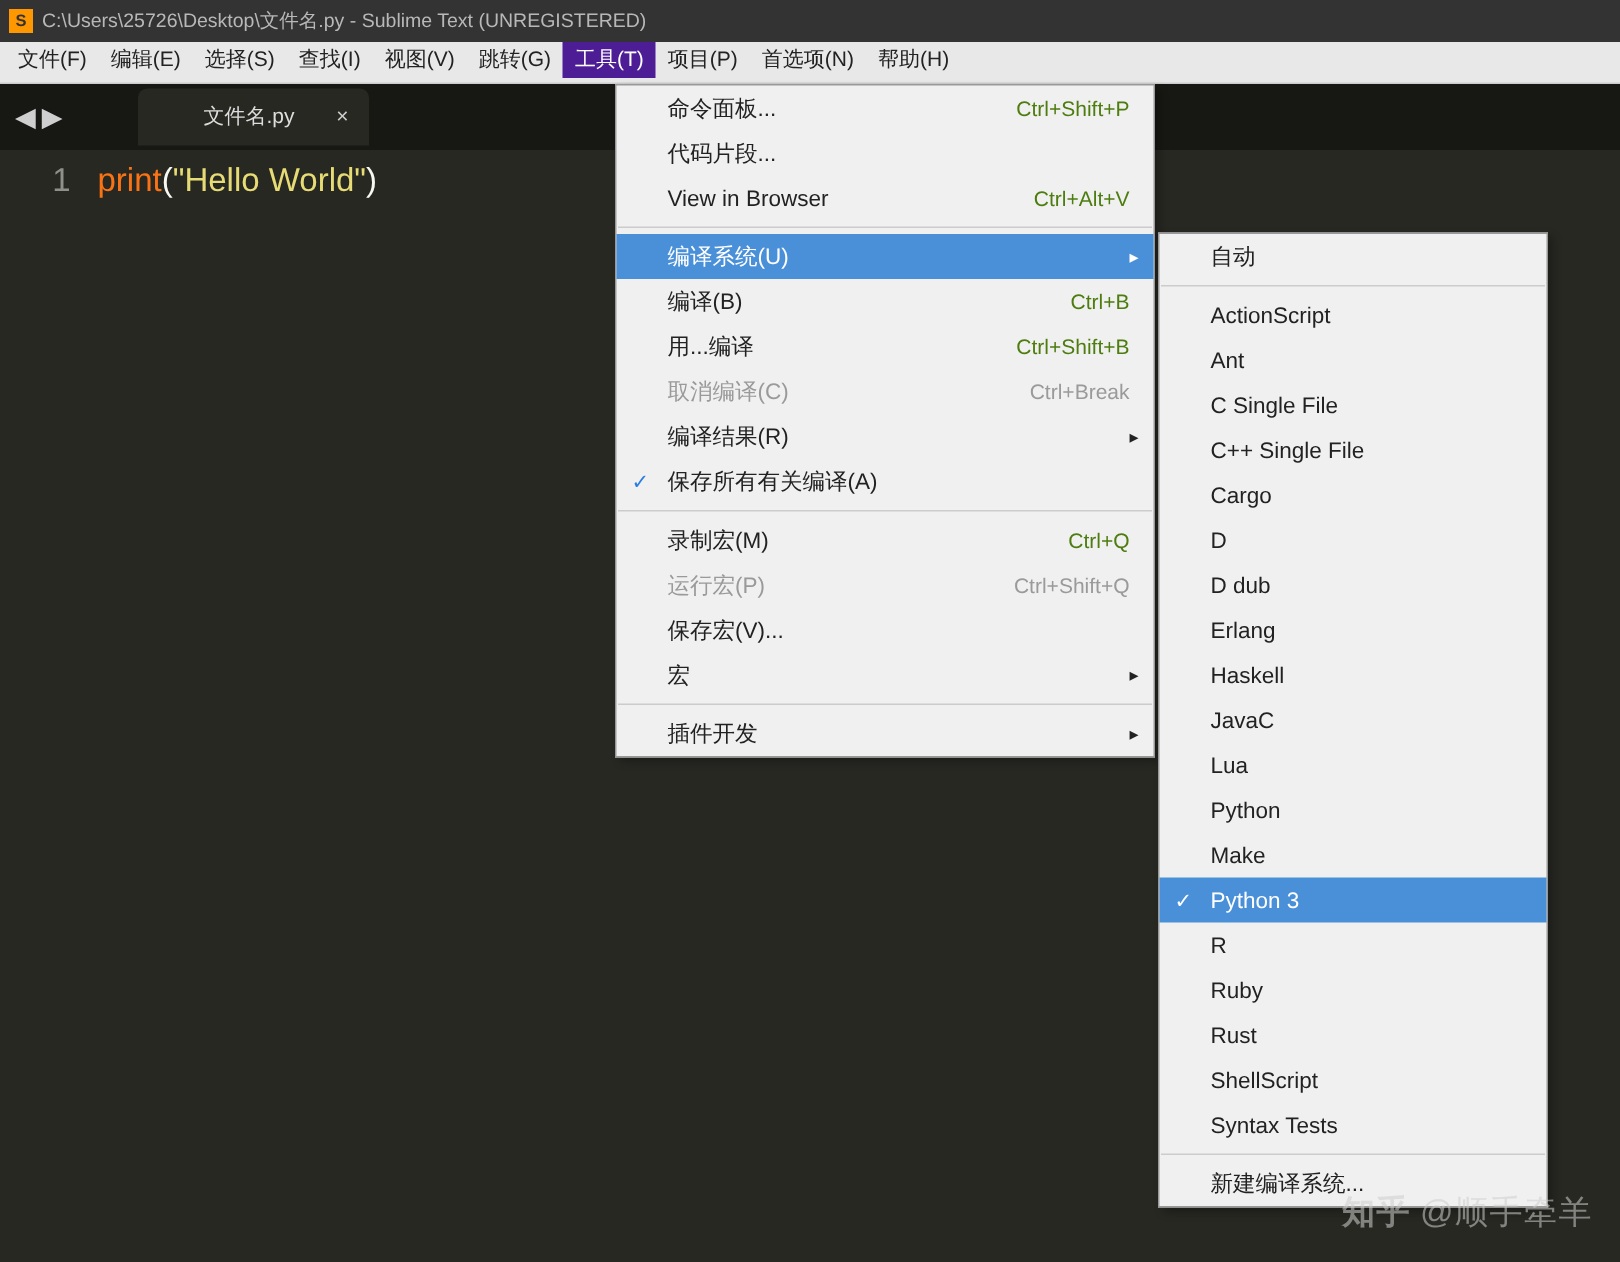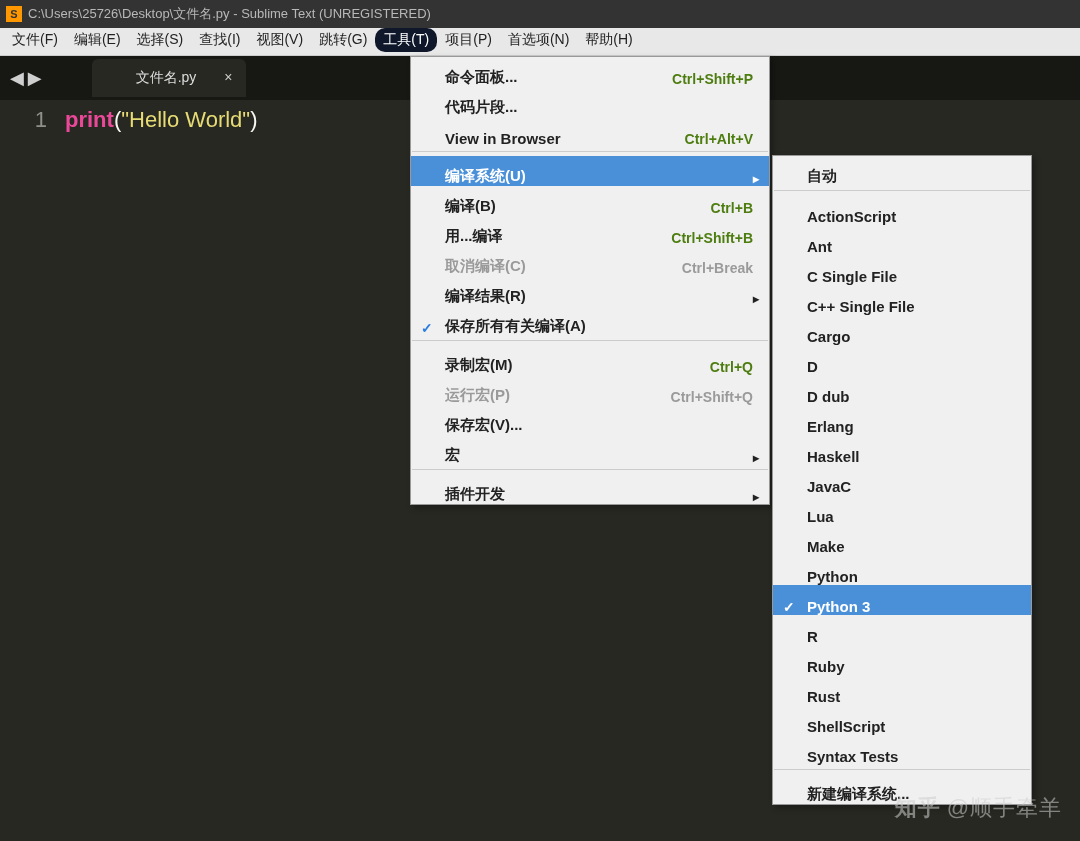--- a/index.html
+++ b/index.html
@@ -4,38 +4,38 @@
 <style>
   * { margin: 0; padding: 0; box-sizing: border-box; font-family: "Microsoft YaHei", "Segoe UI", sans-serif; }
   body { width: 1080px; height: 841px; background: #272822; overflow: hidden; position: relative; }
 
   .title-bar { background: #333333; height: 28px; display: flex; align-items: center; padding-left: 6px; font-size: 13px; }
   .app-icon { width: 16px; height: 16px; background: #ff9800; margin-right: 6px; display:flex; align-items:center; justify-content:center; font-weight:bold; font-size:11px; color:#333; }
   .title-text { color: #b8b8b8; }
 
   .menu-bar { background: #e8e8e8; height: 28px; display: flex; align-items: flex-start; padding: 0 4px; font-size: 14px; border-bottom: 1px solid #ccc; }
   .menu-item { padding: 3px 8px; color: #222; cursor: default; }
-  .menu-item.active { background: #0f172a; color: #fff; border-radius: 10px; }
+  .menu-item.active { background: #4c1d95; color: #fff; }
 
   .tab-strip { background: #171814; height: 44px; display: flex; align-items: center; padding-left: 10px; }
   .nav-arrows { display:flex; gap:4px; margin-right:24px; }
   .arrow { color: #cfcfcf; font-size: 18px; cursor:default; }
   .tab { background: #272822; color: #ddd; padding: 10px 50px 10px 44px; font-size: 14px; position: relative; border-top-left-radius: 6px; border-top-right-radius: 6px; margin-left: 26px; }
   .tab .close { position:absolute; right:14px; top:10px; font-size:14px; color:#ccc; }
 
   .editor { display: flex; padding-top: 4px; }
   .gutter { width: 65px; text-align: right; padding-right: 18px; color: #8f908a; font-family: "Consolas", monospace; font-size: 22px; line-height: 32px; }
   .code { font-family: "Consolas", monospace; font-size: 22px; line-height: 32px; }
-  .tok-func { color: #ec4899; font-weight: bold; }
+  .tok-func { color: #f97316; }
   .tok-punc { color: #f8f8f2; }
   .tok-str  { color: #e6db74; }
 
   
   .menu-panel { position: absolute; background: #f0f0f0; border: 1px solid #999; box-shadow: 3px 3px 6px rgba(0,0,0,0.3); font-size: 15px; color: #222; }
-  .menu-row { display:flex; align-items:flex-end; height:30px; padding: 0 16px 0 34px; position:relative; white-space:nowrap; cursor:default;font-weight:bold; }
+  .menu-row { display:flex; align-items:center; height:30px; padding: 0 16px 0 34px; position:relative; white-space:nowrap; cursor:default; }
   .menu-row.highlight { background:#4a90d9; color:#fff; }
   .menu-row.disabled { color:#9a9a9a; }
   .menu-row .label { flex:1; padding-right:40px; }
   .menu-row .shortcut { font-size:14px; color:#4d7c0f; }
   .menu-row.disabled .shortcut { color:#9a9a9a; }
   .menu-row .sub-arrow { position:absolute; right:10px; font-size:12px; }
   .menu-row .check { position:absolute; left:10px; font-size:14px; color:#2a7de1; }
   .menu-row.highlight .check { color:#fff; }
   .menu-sep { height:1px; background:#ccc; margin:4px 1px; }
 
@@ -178,24 +178,24 @@
     <div class="menu-row">
       <span class="label">Haskell</span>
     </div>
     <div class="menu-row">
       <span class="label">JavaC</span>
     </div>
     <div class="menu-row">
       <span class="label">Lua</span>
     </div>
     <div class="menu-row">
+      <span class="label">Python</span>
+    </div>
+    <div class="menu-row">
       <span class="label">Make</span>
-    </div>
-    <div class="menu-row">
-      <span class="label">Python</span>
     </div>
     <div class="menu-row highlight">
       <span class="check">✓</span>
       <span class="label">Python 3</span>
     </div>
     <div class="menu-row">
       <span class="label">R</span>
     </div>
     <div class="menu-row">
       <span class="label">Ruby</span>

